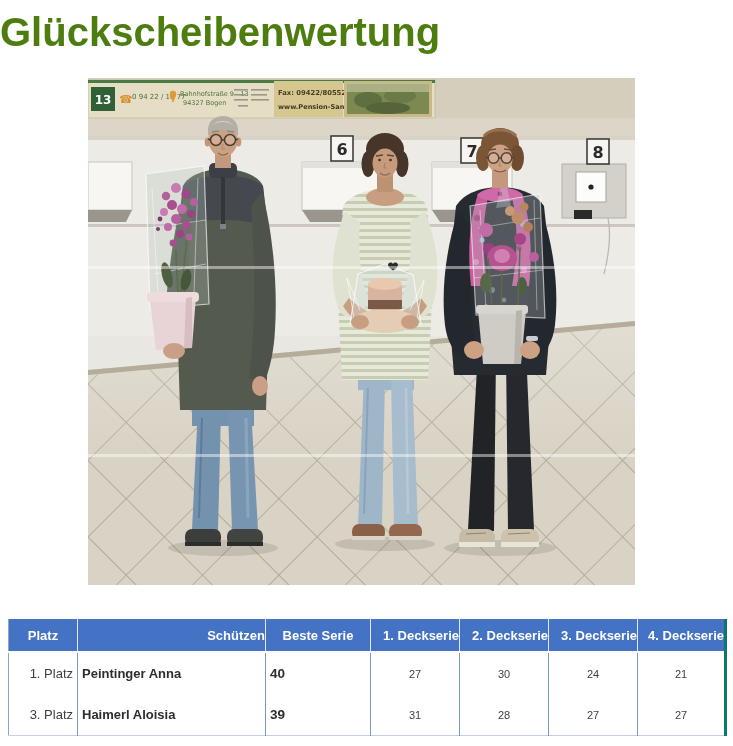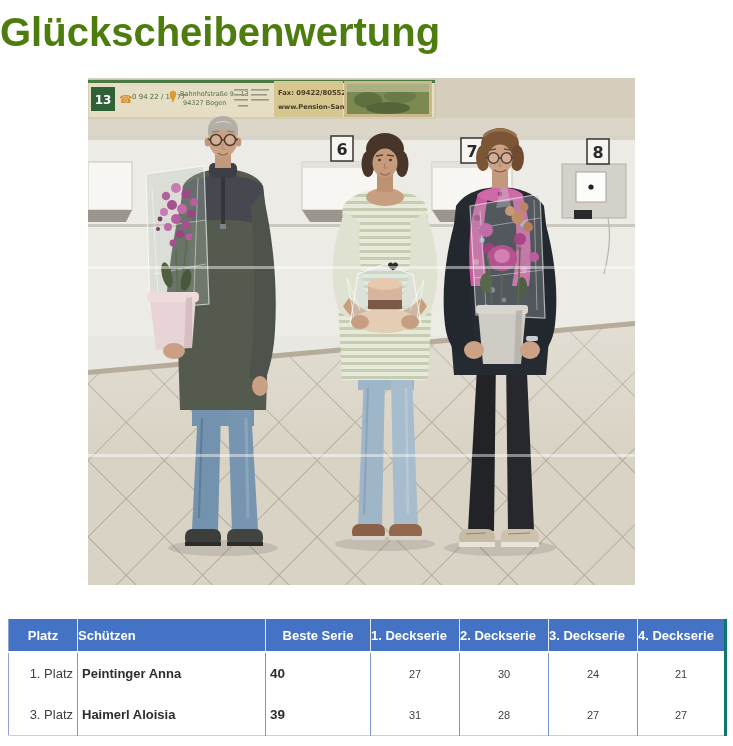--- a/index.html
+++ b/index.html
@@ -35,23 +35,23 @@
   table.results td{
     height:33px;border-right:1px solid #7b96cc;padding:4px;background:#ffffff;
   }
   table.results td:last-child{border-right:1px solid #8fa3cf;}
   .col-platz{width:69px;}
   .col-name{width:188px;}
   .col-beste{width:105px;}
   .col-deck{width:89px;}
   .col-deck4{width:88px;}
   th.h-platz{text-align:center;}
-  th.h-name{text-align:left;padding-left:9px;}
+  th.h-name{text-align:right;padding-left:9px;}
   th.h-beste{}
-  th.h-deck{text-align:left;font-size:12.5px;}
+  th.h-deck{text-align:right;font-size:12.5px;}
   td.c-platz{text-align:right;padding-right:5px;}
   td.c-name{text-align:left;padding-left:9px;font-weight:bold;color:#2d2d2d;font-size:13px;}
   td.c-beste{text-align:left;font-weight:bold;color:#2d2d2d;font-size:13.5px;}
   td.c-deck{text-align:center;font-size:11px;}
 </style>
 </head>
 <body>
 
 <div class="doc-title">Glückscheibenwertung</div>
 

